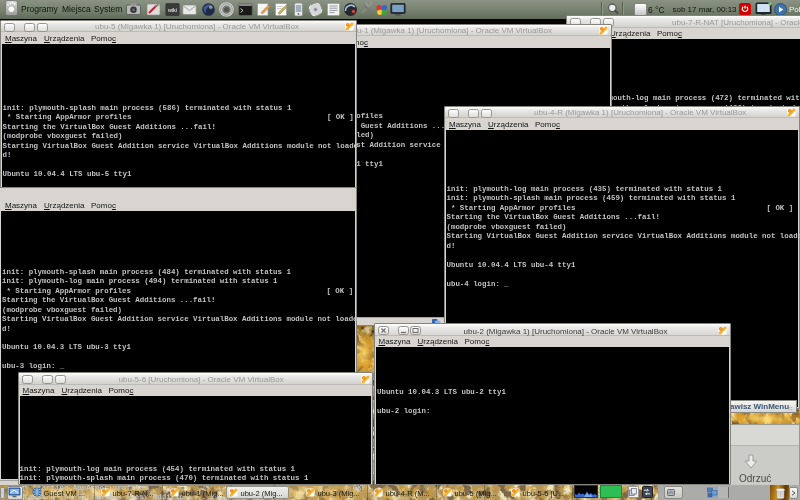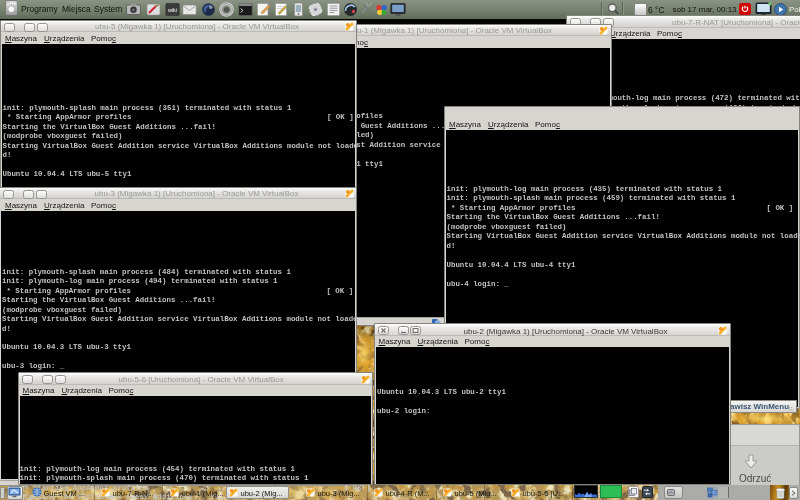--- a/index.html
+++ b/index.html
@@ -246,65 +246,65 @@
         <circle cx="2.8" cy="2.8" r="1.9" fill="#ee8a0c"></circle>
         <circle cx="2.8" cy="2.8" r="0.8" fill="#f9a63e"></circle>
       </svg>
     </div>
 <div class="mb">
       <span style="left:4px"><u>M</u>aszyna</span>
       <span style="left:43px"><u>U</u>rządzenia</span>
       <span style="left:90px">Pomo<u>c</u></span>
     </div>
 <div class="cons" style="left:1px;right:1px;bottom:1px">
-      <pre class="c" style="left:0.5px;top:60.5px">init: plymouth-splash main process (351) terminated with status 1
+      <pre class="c" style="left:0.5px;top:60.5px">init: plymouth-splash main process (586) terminated with status 1
  * Starting AppArmor profiles                                            [ OK ]
 Starting the VirtualBox Guest Additions ...fail!
 (modprobe vboxguest failed)
 Starting VirtualBox Guest Addition service VirtualBox Additions module not loade
 d!
 
 Ubuntu 10.04.4 LTS ubu-5 tty1</pre>
     </div>
 </div>
 <div class="win" id="w4" style="left:444px;top:105.5px;width:356px;height:303px">
+<div class="tb">
+      <div class="wb" style="left:3px"></div>
+      <div class="wb" style="left:23px"></div>
+      <div class="wb" style="left:36px"></div>
+      <div class="tt" style="left:89px">ubu-4-R (Migawka 1) [Uruchomiona] - Oracle VM VirtualBox</div>
+      <svg class="vbi" viewBox="0 0 9 9" style="right:3px">
+        <rect x="0.4" y="0.4" width="8.2" height="8.2" rx="1.6" fill="#fdfdfd"></rect>
+        <path d="M6 1.1 L7.9 3 L3 7.9 L1.1 6 Z" fill="#f7b231"></path>
+        <circle cx="7" cy="2.1" r="1.5" fill="#f7b231"></circle>
+        <circle cx="2.1" cy="7" r="1.5" fill="#f7b231"></circle>
+        <circle cx="2.8" cy="2.8" r="1.9" fill="#ee8a0c"></circle>
+        <circle cx="2.8" cy="2.8" r="0.8" fill="#f9a63e"></circle>
+      </svg>
+    </div>
 <div class="mb">
       <span style="left:4px"><u>M</u>aszyna</span>
       <span style="left:43px"><u>U</u>rządzenia</span>
       <span style="left:90px">Pomo<u>c</u></span>
     </div>
 <div class="cons" style="left:1px;right:1px;bottom:1px">
       <pre class="c" style="left:0.5px;top:55.5px">init: plymouth-log main process (435) terminated with status 1
 init: plymouth-splash main process (459) terminated with status 1
  * Starting AppArmor profiles                                           [ OK ]
 Starting the VirtualBox Guest Additions ...fail!
 (modprobe vboxguest failed)
 Starting VirtualBox Guest Addition service VirtualBox Additions module not loade
 d!
 
 Ubuntu 10.04.4 LTS ubu-4 tty1
 
 ubu-4 login: _</pre>
     </div>
 </div>
 <div class="win" id="w3" style="left:-1px;top:186.5px;width:358px;height:299px">
-<div class="tb">
-      <div class="wb" style="left:3px"></div>
-      <div class="wb" style="left:23px"></div>
-      <div class="wb" style="left:36px"></div>
-      <div class="tt" style="left:94.5px">ubu-3 (Migawka 1) [Uruchomiona] - Oracle VM VirtualBox</div>
-      <svg class="vbi" viewBox="0 0 9 9" style="right:2.5px">
-        <rect x="0.4" y="0.4" width="8.2" height="8.2" rx="1.6" fill="#fdfdfd"></rect>
-        <path d="M6 1.1 L7.9 3 L3 7.9 L1.1 6 Z" fill="#f7b231"></path>
-        <circle cx="7" cy="2.1" r="1.5" fill="#f7b231"></circle>
-        <circle cx="2.1" cy="7" r="1.5" fill="#f7b231"></circle>
-        <circle cx="2.8" cy="2.8" r="1.9" fill="#ee8a0c"></circle>
-        <circle cx="2.8" cy="2.8" r="0.8" fill="#f9a63e"></circle>
-      </svg>
-    </div>
 <div class="mb">
       <span style="left:5px"><u>M</u>aszyna</span>
       <span style="left:44px"><u>U</u>rządzenia</span>
       <span style="left:91px">Pomo<u>c</u></span>
     </div>
 <div class="cons" style="left:1px;right:1px;bottom:6px">
       <pre class="c" style="left:1px;top:57.3px">init: plymouth-splash main process (484) terminated with status 1
 init: plymouth-log main process (494) terminated with status 1
  * Starting AppArmor profiles                                            [ OK ]
 Starting the VirtualBox Guest Additions ...fail!

